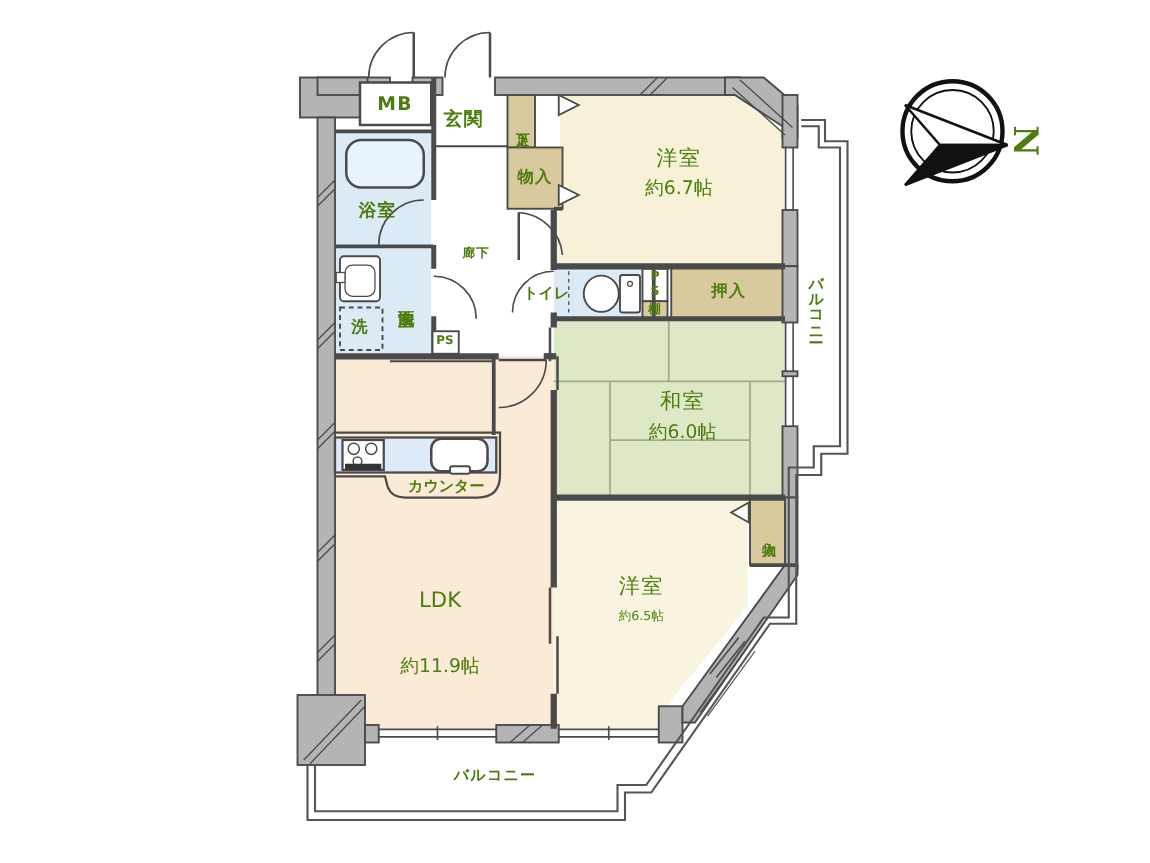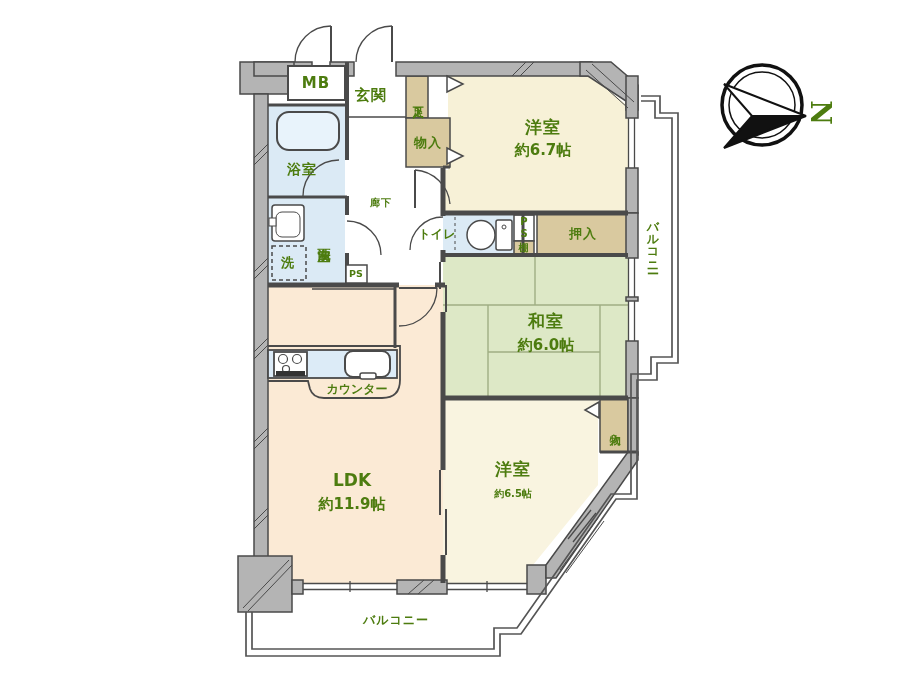--- a/index.html
+++ b/index.html
@@ -2,21 +2,21 @@
 <html lang="ja"><head>
 <meta charset="utf-8">
 <style>
   html,body{margin:0;padding:0;background:#fff;}
   #stage{position:relative;width:920px;height:690px;background:#fff;overflow:hidden;
          font-family:"DejaVu Sans","Liberation Sans",sans-serif;color:#4d7c0f;}
   #plan-svg{position:absolute;left:0;top:0;}
   .lbl{position:absolute;transform:translate(-50%,-50%);white-space:nowrap;
        text-align:center;font-weight:600;line-height:1.15;letter-spacing:1px;}
   .lbl.v{writing-mode:vertical-rl;text-orientation:upright;letter-spacing:0;}
-  .lbl.big{font-weight:700;}
+  .lbl.big{font-weight:400;}
   .lbl.north{font-family:"DejaVu Serif","Liberation Serif",serif;font-weight:700;
              transform:translate(-50%,-50%) rotate(90deg);}
 </style>
 </head>
 <body>
 
 <div id="stage">
 
 <svg id="plan-svg" width="920" height="690" viewBox="0 0 920 690">
 
@@ -230,21 +230,21 @@
   <div class="lbl v" style="left:652px;top:240px;font-size:12px">バルコニー</div>
 
   <div class="lbl big" style="left:546px;top:322px;font-size:17px">和室</div>
   <div class="lbl big" style="left:546px;top:346px;font-size:15px;letter-spacing:0">約6.0帖</div>
 
   <div class="lbl v" style="left:614px;top:425px;font-size:11px">物入</div>
 
   <div class="lbl" style="left:357px;top:390px;font-size:12px;letter-spacing:0">カウンター</div>
 
   <div class="lbl big" style="left:352px;top:481px;font-size:17px;letter-spacing:0">LDK</div>
-  <div class="lbl big" style="left:352px;top:505px;font-size:15px;letter-spacing:0">約11.9帖</div>
+  <div class="lbl big" style="left:352px;top:533px;font-size:15px;letter-spacing:0">約11.9帖</div>
 
   <div class="lbl big" style="left:513px;top:470px;font-size:17px">洋室</div>
   <div class="lbl big" style="left:513px;top:494px;font-size:10px;letter-spacing:0">約6.5帖</div>
 
   <div class="lbl" style="left:396px;top:621px;font-size:12px">バルコニー</div>
 
   <div class="lbl north" style="left:820px;top:113px;font-size:27px">N</div>
 </div>
 
 </body></html>

